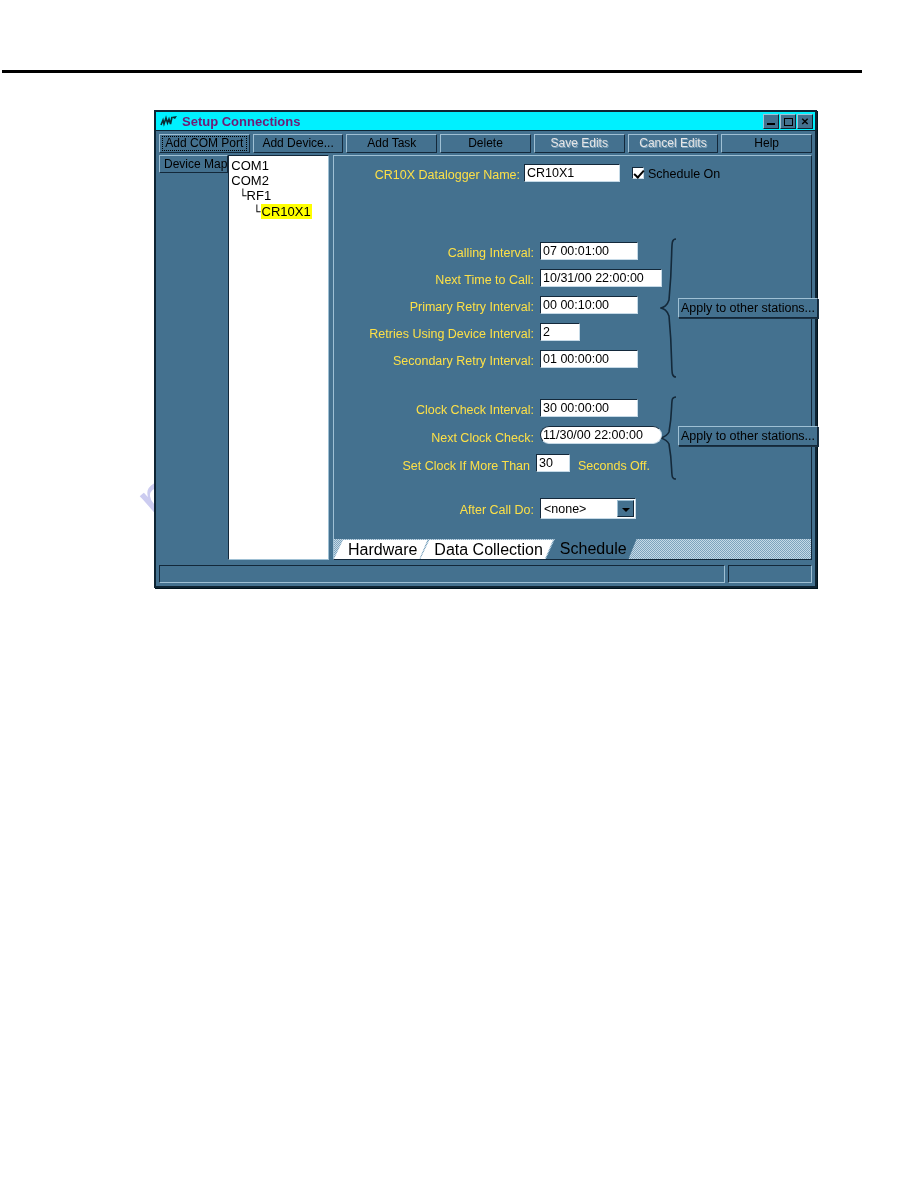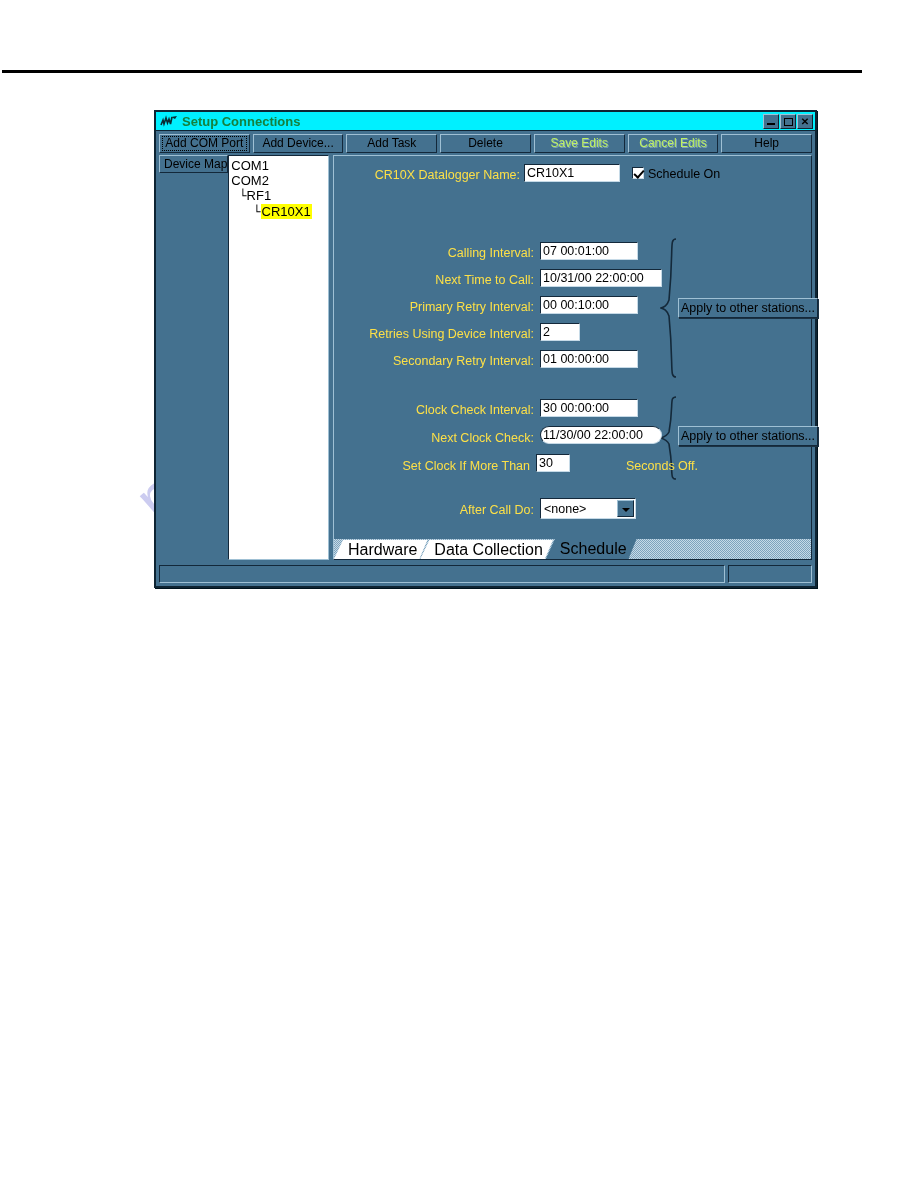--- a/index.html
+++ b/index.html
@@ -62,21 +62,21 @@
   }
   .title-icon {
     width: 18px; height: 13px;
     margin-right: 4px;
     flex: 0 0 auto;
   }
   .title-text {
     flex: 1 1 auto;
     font-size: 13px;
     font-weight: bold;
-    color: #15803d;
+    color: #701a75;
     line-height: 13px;
     white-space: nowrap;
     letter-spacing: 0px;
   }
   .win-btns { display: flex; gap: 1px; flex: 0 0 auto; }
   .win-btn {
     width: 16px; height: 15px;
     background: #44718f;
     border-top: 1px solid #9fc0d4;
     border-left: 1px solid #9fc0d4;
@@ -116,21 +116,21 @@
     position: relative;
     padding: 0 2px;
   }
   .tb-btn.focused::after {
     content: "";
     position: absolute;
     left: 2px; right: 2px; top: 1px; bottom: 1px;
     border: 1px dotted #000;
   }
   .tb-btn.disabled {
-    color: #bef264;
+    color: #e5e5e5;
     text-shadow: 1px 1px 0 #7ea3bd;
   }
 
   
   .body {
     display: flex;
     height: 405px;
     padding: 0 3px;
     gap: 4px;
   }
@@ -443,21 +443,21 @@
         </svg>
 
         <div class="lbl" style="left:10px; top:247px; width:190px;">Clock Check Interval:</div>
         <div class="fld" style="left:206px; top:243px; width:98px;">30 00:00:00</div>
 
         <div class="lbl" style="left:10px; top:275px; width:190px;">Next Clock Check:</div>
         <div class="fld" style="left:206px; top:270px; width:122px;border-radius:9px;">11/30/00 22:00:00</div>
 
         <div class="lbl" style="left:10px; top:303px; width:186px;">Set Clock If More Than</div>
         <div class="fld" style="left:202px; top:298px; width:34px;">30</div>
-        <div class="lbl" style="left:244px; top:303px; width:96px; text-align:left;margin-left:48px;">Seconds Off.</div>
+        <div class="lbl" style="left:244px; top:303px; width:96px; text-align:left;">Seconds Off.</div>
 
         <div class="apply-btn" style="left:344px; top:270px; width:140px;">Apply to other stations...</div>
 
         <div class="lbl" style="left:60px; top:347px; width:140px;">After Call Do:</div>
         <div class="combo" style="left:206px; top:342px; width:96px;">
           <span class="combo-val">&lt;none&gt;</span>
           <i class="combo-arrow"></i>
         </div>
 
         <div class="tabstrip">

